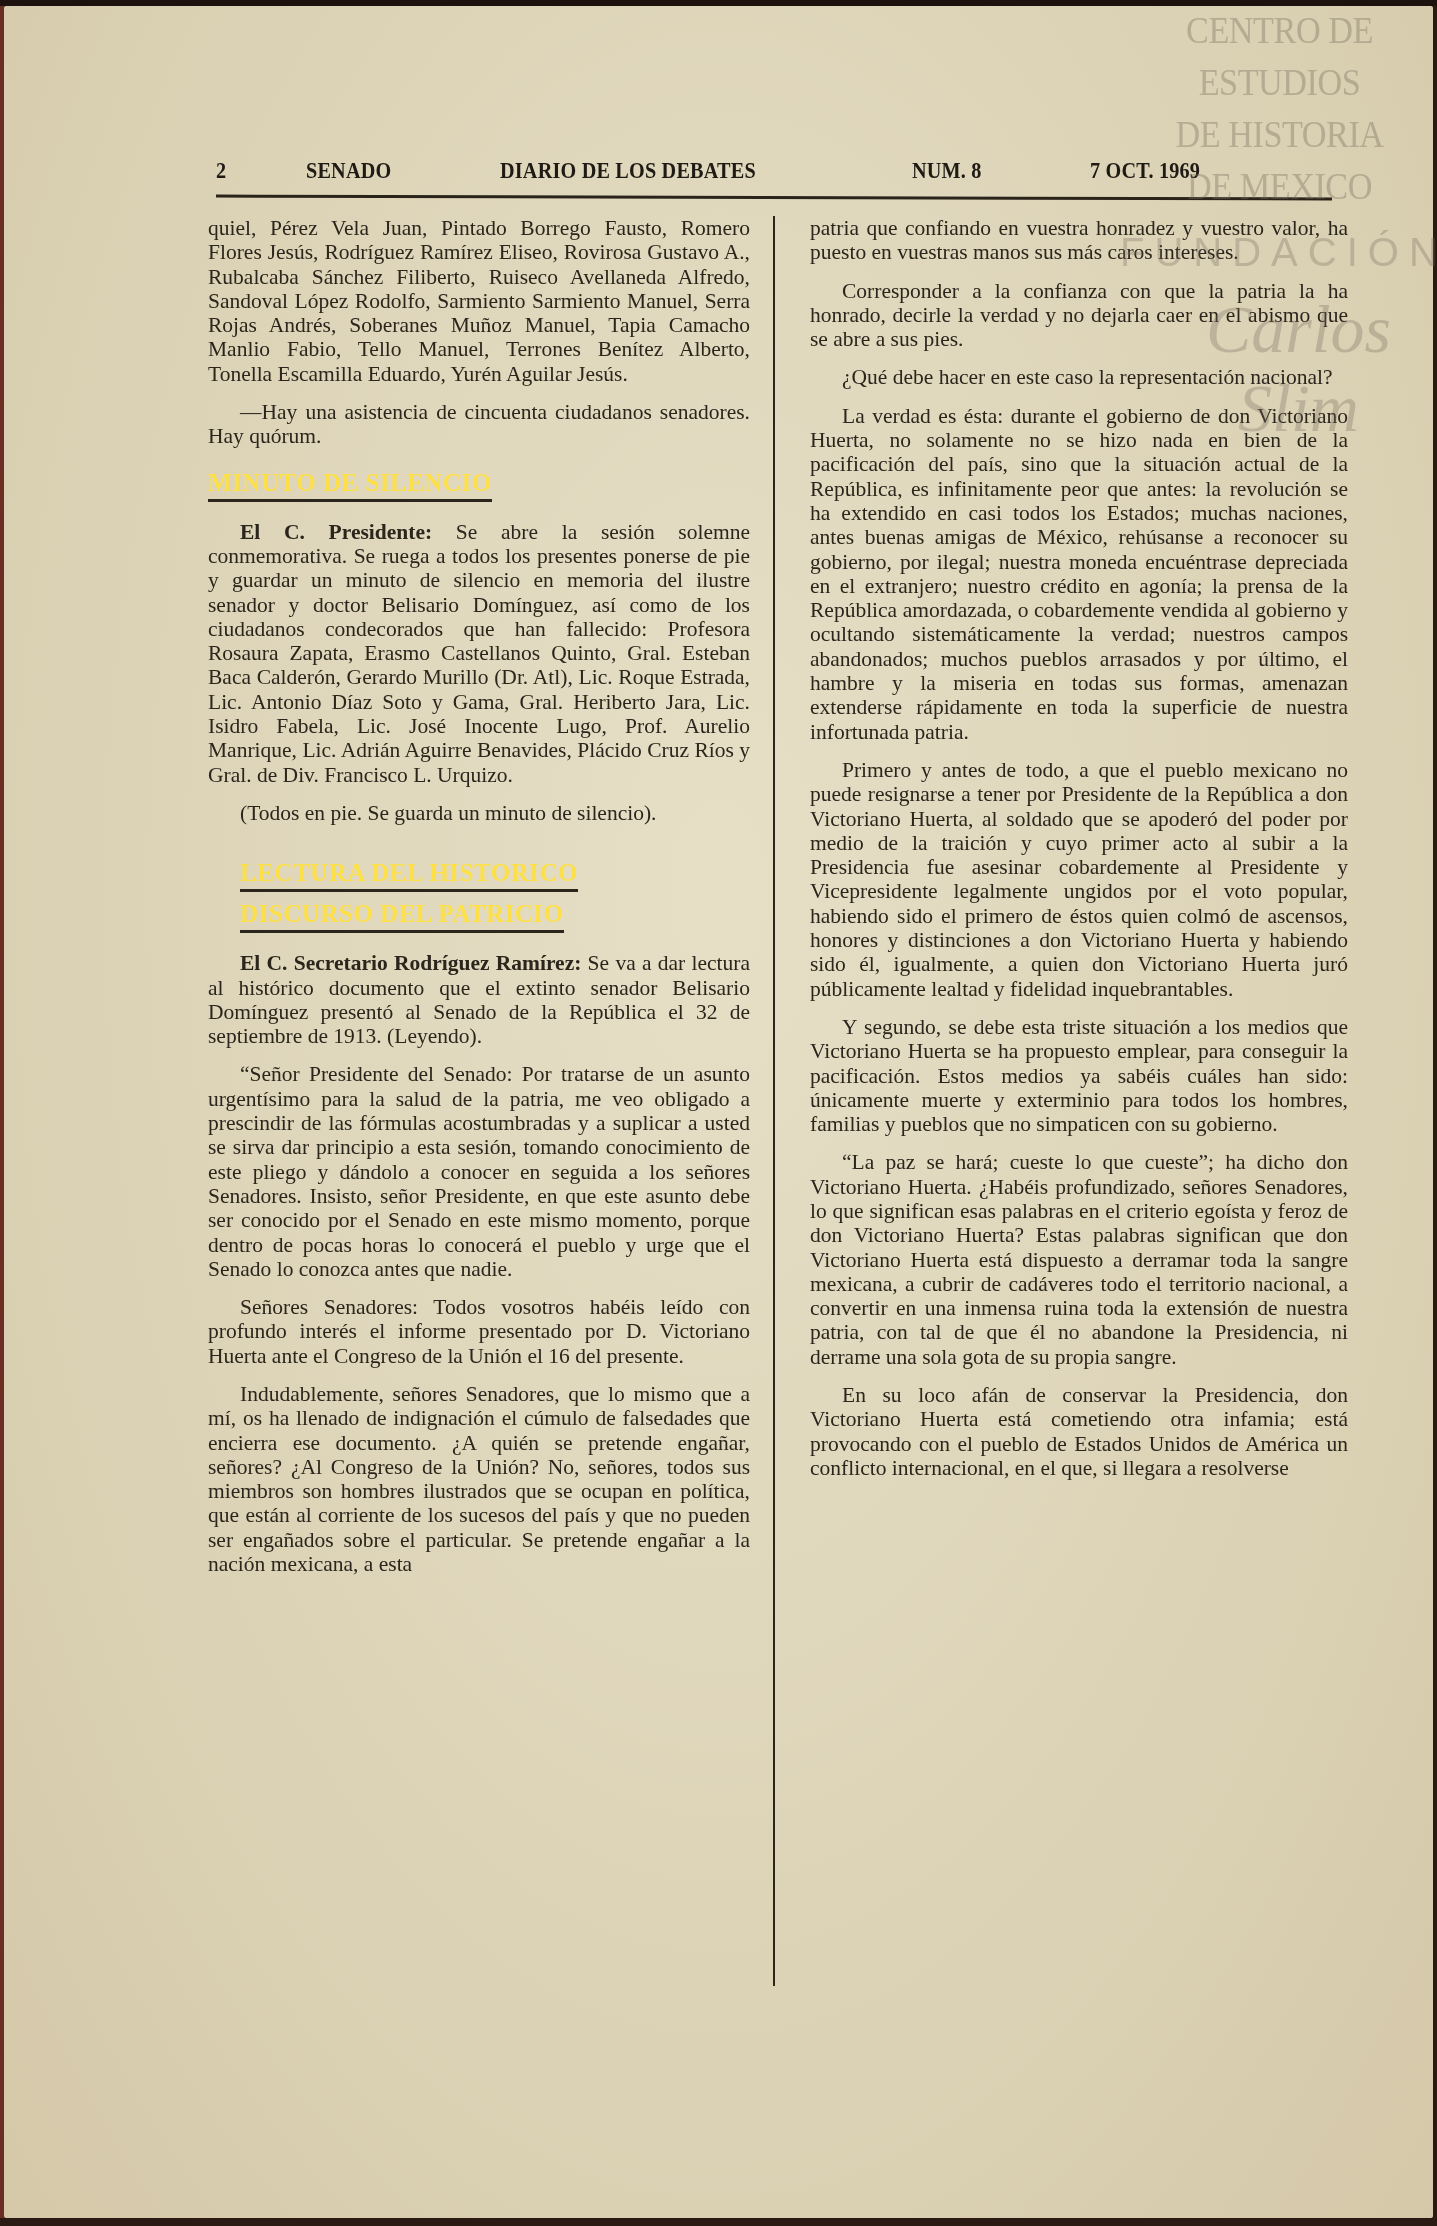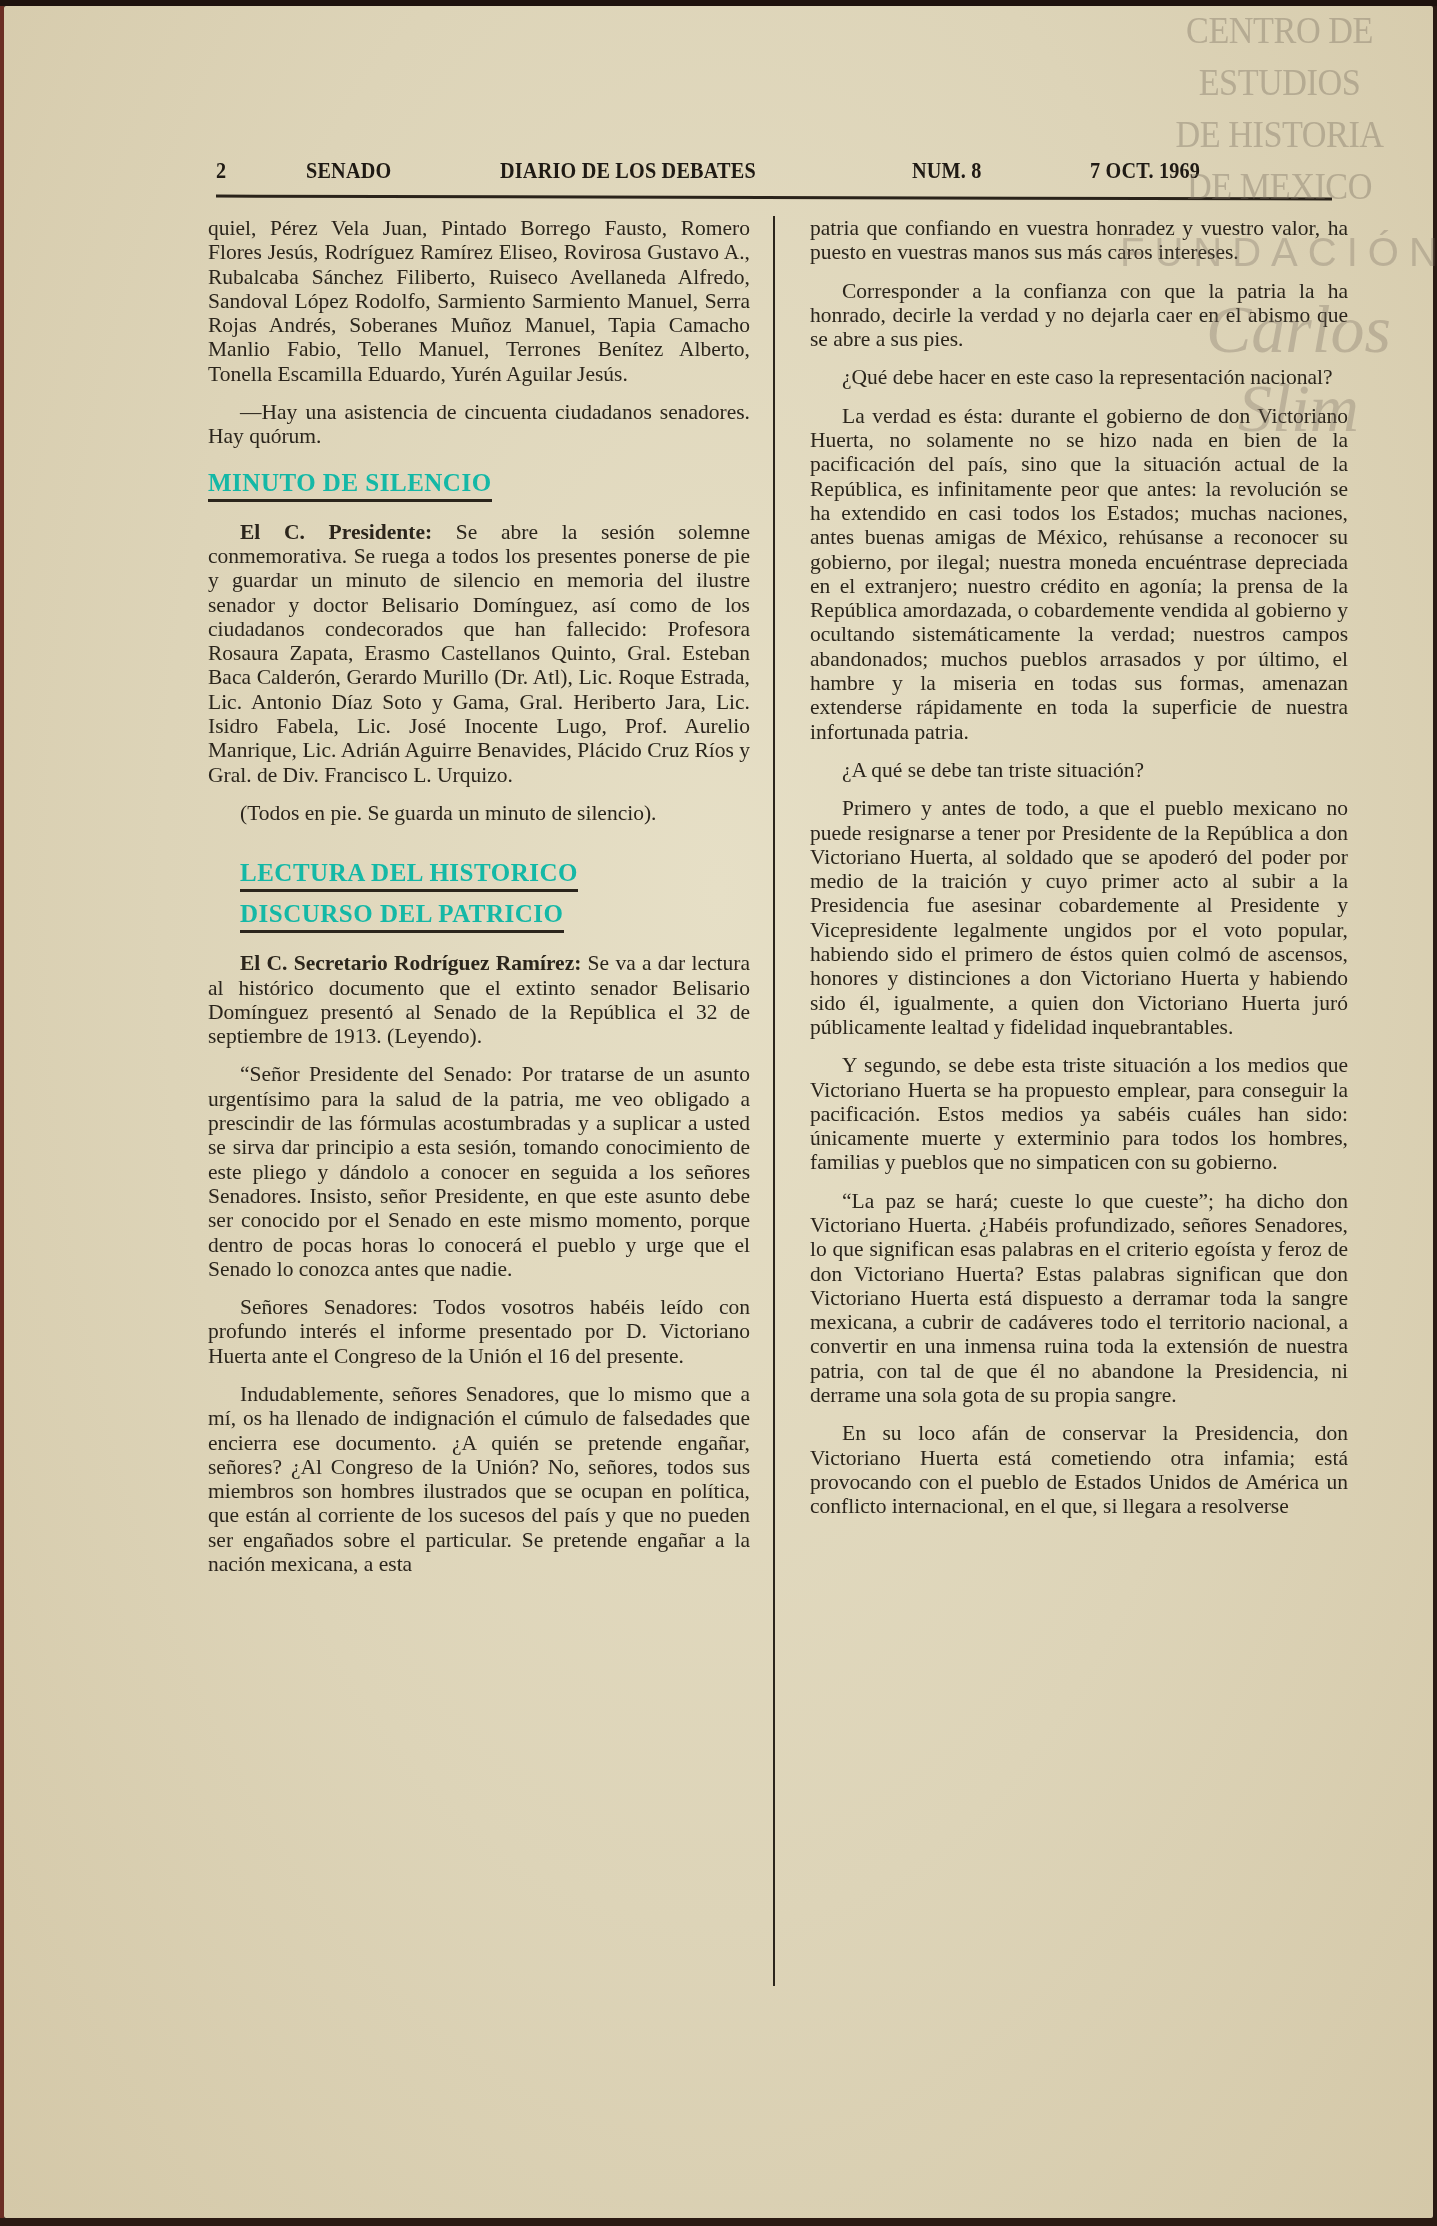--- a/index.html
+++ b/index.html
@@ -41,21 +41,21 @@
     }
     .col-left { left: 208px; width: 542px; }
     .col-right { left: 810px; width: 538px; }
     .divider { position: absolute; left: 773px; width: 2px; background: #2b251c; }
 
     p { margin: 0 0 14px 0; text-indent: 32px; }
     p.noindent { text-indent: 0; }
     .section-title {
       font-weight: bold; font-size: 25px; line-height: 28px; letter-spacing: 0.5px;
       display: inline-block; border-bottom: 3px solid #2b251c; padding-bottom: 2px;
-      margin: 0; color: #14b8a6;
+      margin: 0; color: #fde047;
     }
     .sec-wrap { margin: 20px 0 18px 0; }
     .speaker { font-weight: bold; }
 
     .watermark {
       position: absolute; color: rgba(120,110,95,0.38);
       font-family: "Liberation Serif", serif; text-align: center;
       pointer-events: none;
     }
     .wm-centro { left: 1140px; top: 4px; width: 310px; font-size: 38px; line-height: 52px; letter-spacing: -0.5px; transform: scaleX(0.9); transform-origin: left top; }
@@ -102,21 +102,20 @@
   <p>“Señor Presidente del Senado: Por tratarse de un asunto urgentísimo para la salud de la patria, me veo obligado a prescindir de las fórmulas acostumbradas y a suplicar a usted se sirva dar principio a esta sesión, tomando conocimiento de este pliego y dándolo a conocer en seguida a los señores Senadores. Insisto, señor Presidente, en que este asunto debe ser conocido por el Senado en este mismo momento, porque dentro de pocas horas lo conocerá el pueblo y urge que el Senado lo conozca antes que nadie.</p>
   <p>Señores Senadores: Todos vosotros habéis leído con profundo interés el informe presentado por D. Victoriano Huerta ante el Congreso de la Unión el 16 del presente.</p>
   <p>Indudablemente, señores Senadores, que lo mismo que a mí, os ha llenado de indignación el cúmulo de falsedades que encierra ese documento. ¿A quién se pretende engañar, señores? ¿Al Congreso de la Unión? No, señores, todos sus miembros son hombres ilustrados que se ocupan en política, que están al corriente de los sucesos del país y que no pueden ser engañados sobre el particular. Se pretende engañar a la nación mexicana, a esta</p>
 </div>
 
 <div class="col col-right">
   <p class="noindent">patria que confiando en vuestra honradez y vuestro valor, ha puesto en vuestras manos sus más caros intereses.</p>
   <p>Corresponder a la confianza con que la patria la ha honrado, decirle la verdad y no dejarla caer en el abismo que se abre a sus pies.</p>
   <p>¿Qué debe hacer en este caso la representación nacional?</p>
   <p>La verdad es ésta: durante el gobierno de don Victoriano Huerta, no solamente no se hizo nada en bien de la pacificación del país, sino que la situación actual de la República, es infinitamente peor que antes: la revolución se ha extendido en casi todos los Estados; muchas naciones, antes buenas amigas de México, rehúsanse a reconocer su gobierno, por ilegal; nuestra moneda encuéntrase depreciada en el extranjero; nuestro crédito en agonía; la prensa de la República amordazada, o cobardemente vendida al gobierno y ocultando sistemáticamente la verdad; nuestros campos abandonados; muchos pueblos arrasados y por último, el hambre y la miseria en todas sus formas, amenazan extenderse rápidamente en toda la superficie de nuestra infortunada patria.</p>
-  <p>¿A qué se debe tan triste situación?</p>
   <p>Primero y antes de todo, a que el pueblo mexicano no puede resignarse a tener por Presidente de la República a don Victoriano Huerta, al soldado que se apoderó del poder por medio de la traición y cuyo primer acto al subir a la Presidencia fue asesinar cobardemente al Presidente y Vicepresidente legalmente ungidos por el voto popular, habiendo sido el primero de éstos quien colmó de ascensos, honores y distinciones a don Victoriano Huerta y habiendo sido él, igualmente, a quien don Victoriano Huerta juró públicamente lealtad y fidelidad inquebrantables.</p>
   <p>Y segundo, se debe esta triste situación a los medios que Victoriano Huerta se ha propuesto emplear, para conseguir la pacificación. Estos medios ya sabéis cuáles han sido: únicamente muerte y exterminio para todos los hombres, familias y pueblos que no simpaticen con su gobierno.</p>
   <p>“La paz se hará; cueste lo que cueste”; ha dicho don Victoriano Huerta. ¿Habéis profundizado, señores Senadores, lo que significan esas palabras en el criterio egoísta y feroz de don Victoriano Huerta? Estas palabras significan que don Victoriano Huerta está dispuesto a derramar toda la sangre mexicana, a cubrir de cadáveres todo el territorio nacional, a convertir en una inmensa ruina toda la extensión de nuestra patria, con tal de que él no abandone la Presidencia, ni derrame una sola gota de su propia sangre.</p>
   <p>En su loco afán de conservar la Presidencia, don Victoriano Huerta está cometiendo otra infamia; está provocando con el pueblo de Estados Unidos de América un conflicto internacional, en el que, si llegara a resolverse</p>
 </div>
 
 <div class="watermark wm-centro">
   <div>CENTRO DE</div>
   <div>ESTUDIOS</div>
   <div>DE HISTORIA</div>

